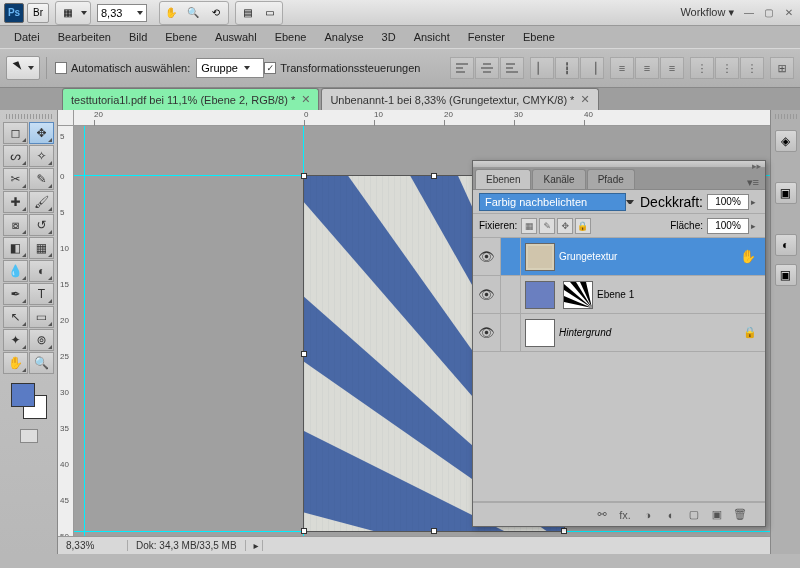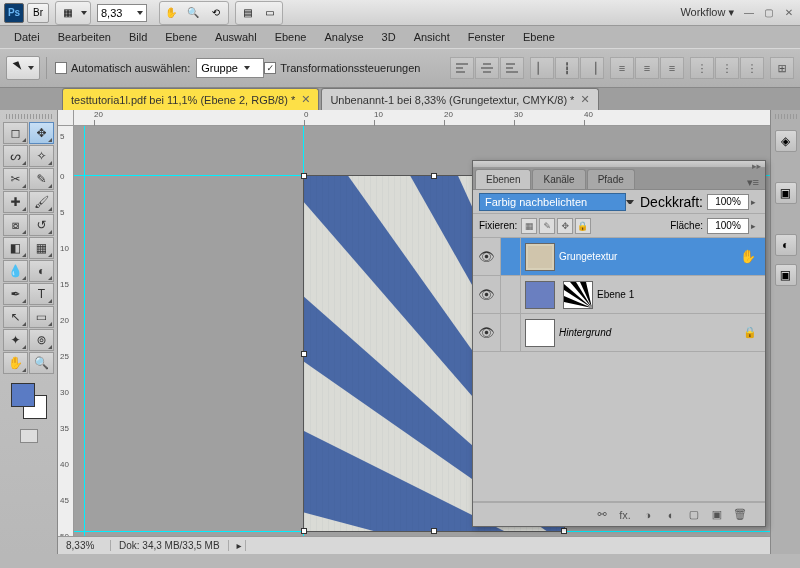--- a/index.html
+++ b/index.html
@@ -24,21 +24,21 @@
   .arrow-ico::before{content:"";position:absolute;left:1px;top:0;width:0;height:0;border-right:6px solid #222;border-bottom:9px solid transparent;transform:rotate(-20deg)}
   .chk{width:12px;height:12px;background:#fff;border:1px solid #777;margin-right:4px;display:inline-flex;align-items:center;justify-content:center;font-size:9px;color:#333}
   .opt-lbl{color:#222;margin-right:6px;display:flex;align-items:center}
   .select-box{height:20px;background:#fff;border:1px solid #888;display:inline-flex;align-items:center;padding:0 4px;}
   .select-box .tri-down{margin-left:6px}
   .align-btns{display:flex;gap:1px;margin-left:auto}
   .align-btn{width:24px;height:22px;background:linear-gradient(#d5d5d5,#c0c0c0);border:1px solid #999;display:flex;align-items:center;justify-content:center;opacity:.55}
   .align-ico{width:12px;height:10px;position:relative}
   .align-ico span{position:absolute;background:#555;height:2px;left:0}
   .tabbar{height:22px;display:flex;align-items:flex-end;padding-left:62px;background:#9e9e9e}
-  .doc-tab{height:22px;background:#fde047;border:1px solid #777;border-bottom:none;padding:0 8px;display:flex;align-items:center;color:#333;border-radius:3px 3px 0 0;margin-right:2px;font-size:10px}
+  .doc-tab{height:22px;background:#86efac;border:1px solid #777;border-bottom:none;padding:0 8px;display:flex;align-items:center;color:#333;border-radius:3px 3px 0 0;margin-right:2px;font-size:10px}
   .doc-tab.active{background:#d0d0d0}
   .doc-tab .x{margin-left:6px;color:#666}
   .work{display:flex;height:444px}
   .toolbox{width:58px;background:linear-gradient(#c8c8c8,#b8b8b8);border-right:1px solid #888;padding:4px 2px;display:flex;flex-direction:column;align-items:center}
   .tool-grip{width:46px;height:5px;background:repeating-linear-gradient(90deg,#999 0 1px,transparent 1px 3px);margin-bottom:3px}
   .tool-row{display:flex;gap:1px;margin-bottom:1px}
   .tool{width:25px;height:22px;background:linear-gradient(#d8d8d8,#c2c2c2);border:1px solid #999;display:flex;align-items:center;justify-content:center;font-size:12px;color:#333;position:relative}
   .tool.sel{background:linear-gradient(#c8dff5,#a5c8e8);border-color:#5a8abf}
   .tool.corner::after{content:"";position:absolute;right:1px;bottom:1px;width:0;height:0;border-left:4px solid transparent;border-bottom:4px solid #555}
   .swatches{margin-top:6px;position:relative;width:40px;height:40px}
@@ -313,21 +313,21 @@
           <div class="handle" style="left:50%;top:-3px;margin-left:-3px"></div>
           <div class="handle" style="right:-3px;top:-3px"></div>
         <div class="handle" style="left:-3px;top:50%;margin-top:-3px"></div>
           <div class="handle" style="right:-3px;top:50%;margin-top:-3px"></div>
         <div class="handle" style="left:-3px;bottom:-3px"></div>
           <div class="handle" style="left:50%;bottom:-3px;margin-left:-3px"></div>
           <div class="handle" style="right:-3px;bottom:-3px"></div>
       </div>
     </div>
     <div class="sb-h">
-      <div class="sb-cell" style="width:53px">8,33%</div>
+      <div class="sb-cell" style="width:70px">8,33%</div>
       <div class="sb-cell" style="flex:0 0 auto">Dok: 34,3 MB/33,5 MB</div>
       <div class="sb-cell" style="width:12px">▸</div>
     </div>
   </div>
 
   <div class="right-dock">
     <div class="tool-grip" style="width:22px"></div>
     <div class="dock-btn">◈</div>
     <div style="height:14px"></div>
     <div class="dock-btn">▣</div>

